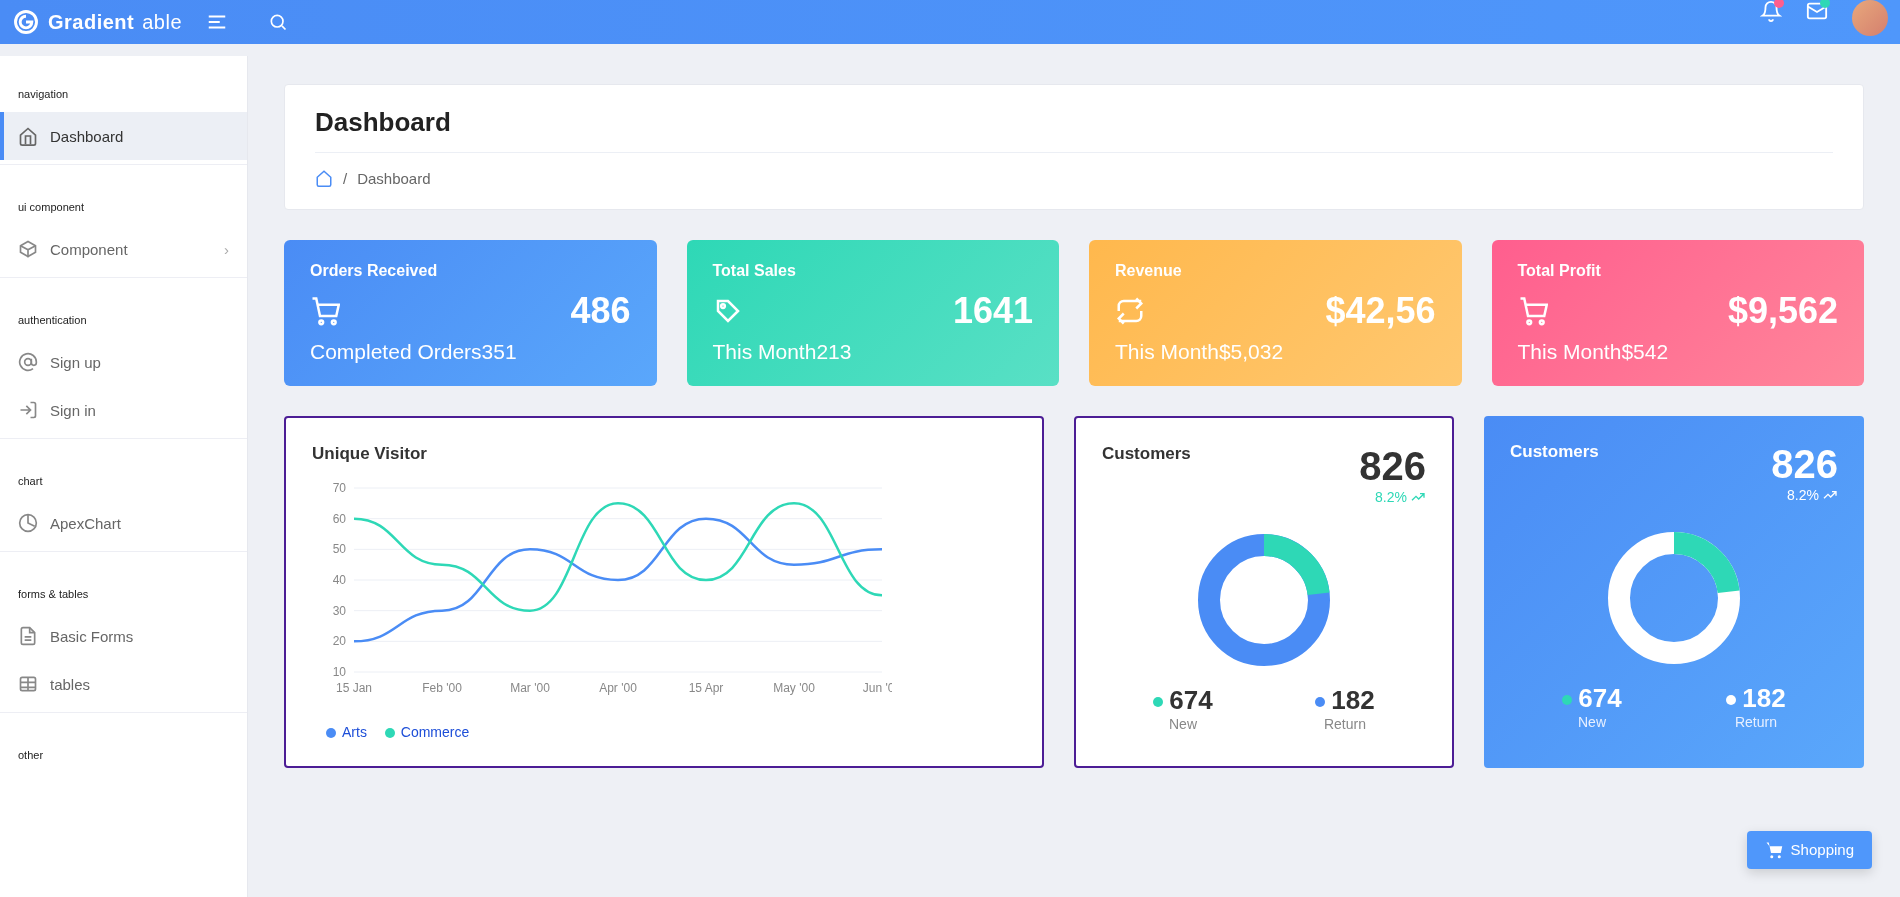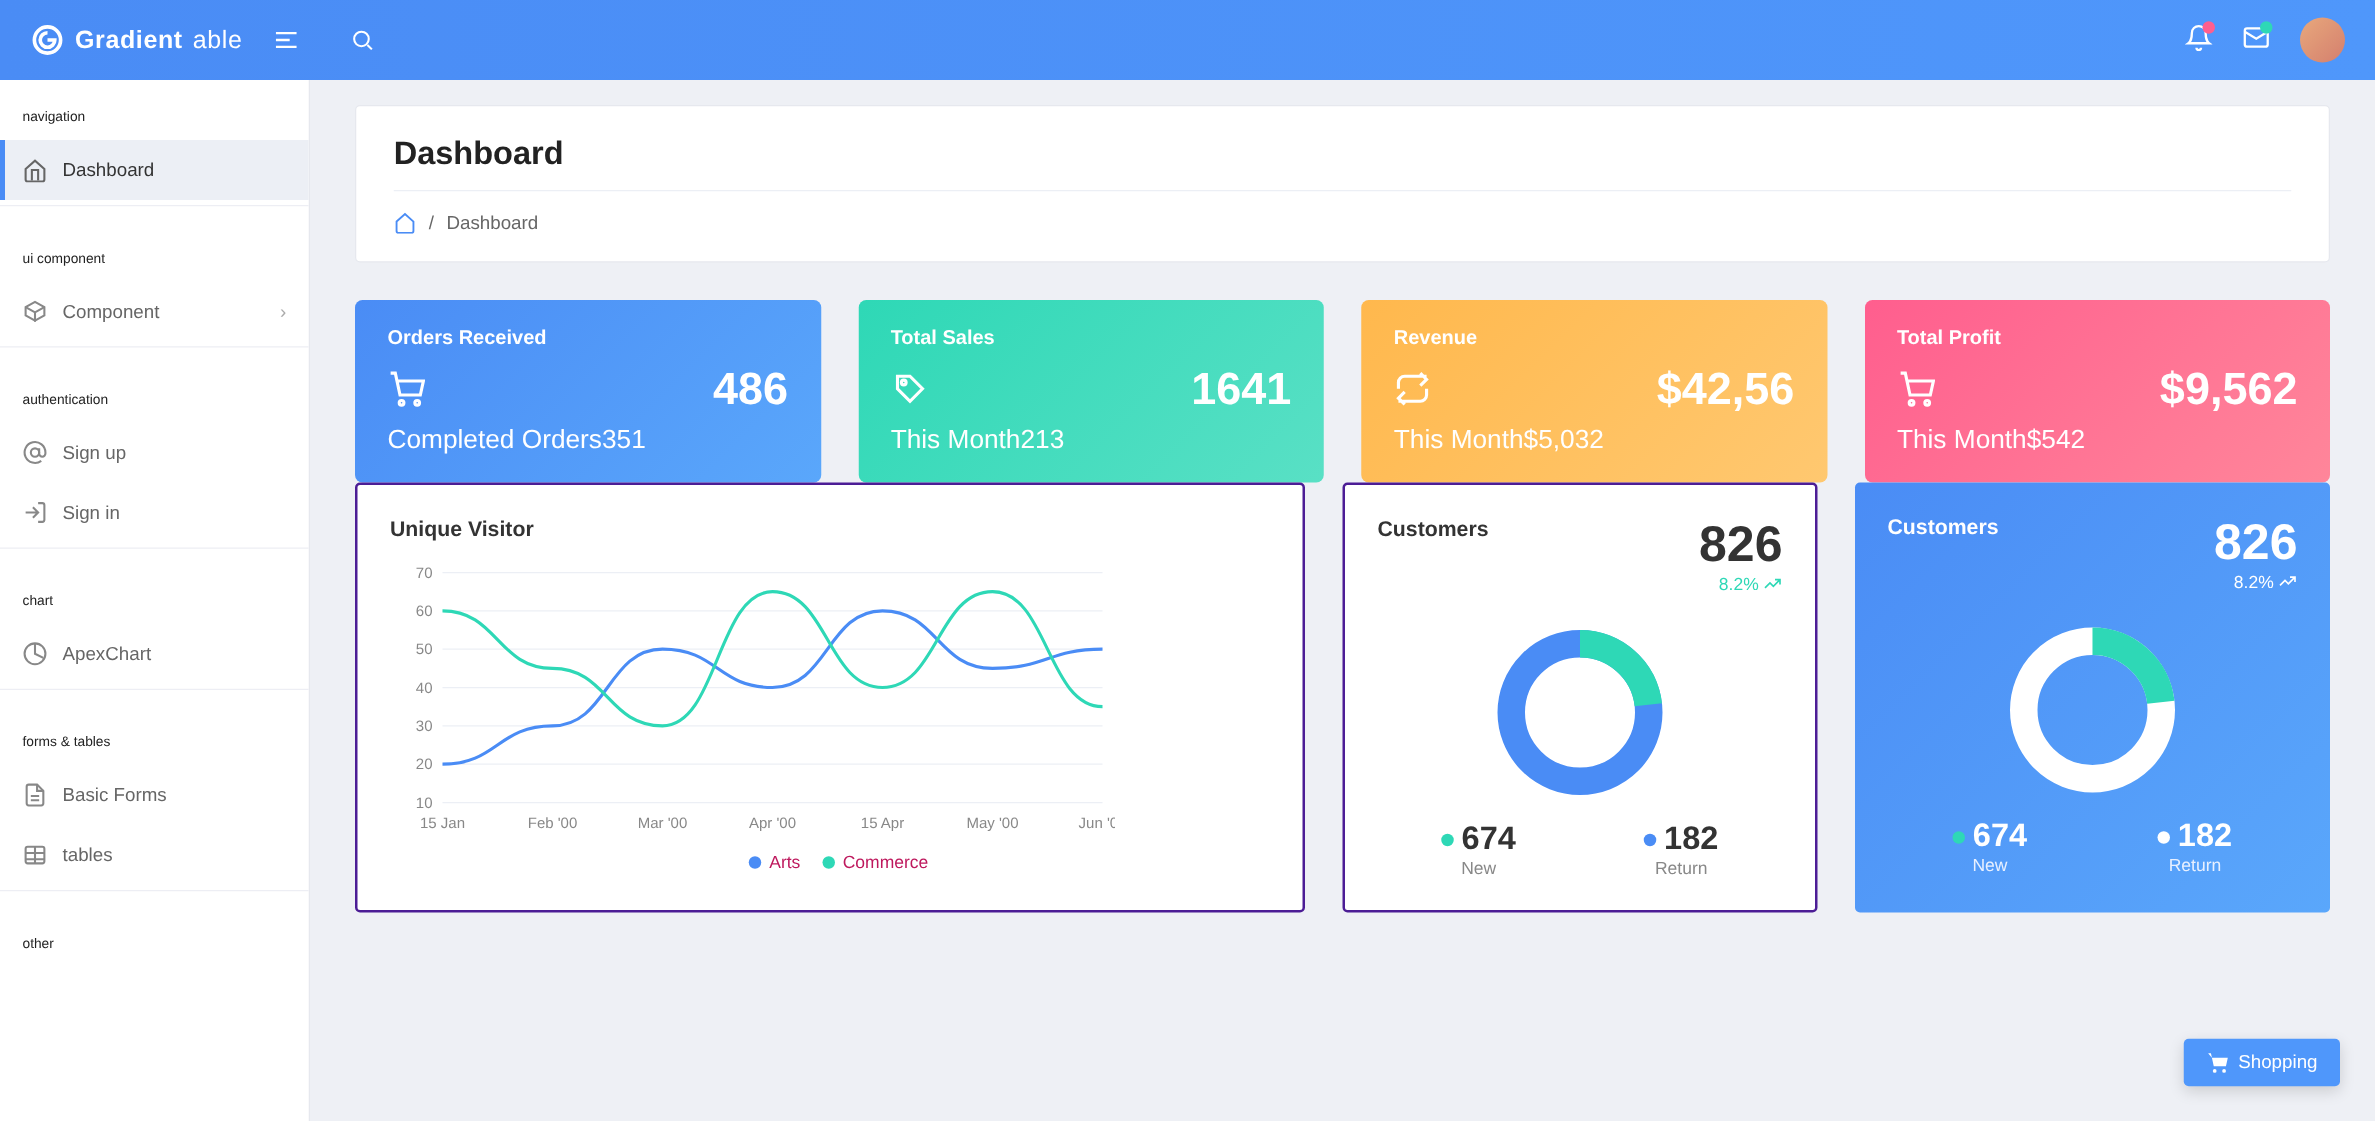--- a/index.html
+++ b/index.html
@@ -1,17 +1,17 @@
 <!DOCTYPE html>
 <html><head>
 <meta charset="utf-8">
 <style>
 *{margin:0;padding:0;box-sizing:border-box;font-family:'Segoe UI',Tahoma,sans-serif}
 body{background:#eef0f5;color:#333;overflow-x:hidden}
-.topbar{height:64px;background:linear-gradient(90deg,#4a8cf5,#4f97fb);display:flex;align-items:center;padding:0 24px;color:#fff;position:fixed;top:0;left:0;right:0;z-index:100}
+.topbar{height:44px;background:linear-gradient(90deg,#4a8cf5,#4f97fb);display:flex;padding:0 12px;color:#fff;position:fixed;top:0;left:0;right:0;z-index:100}
 .brand{display:flex;align-items:center;gap:8px;font-weight:700;font-size:20px;letter-spacing:.5px}
 .brand-thin{font-weight:400}
 .topbar .menu-toggle{margin-left:24px;cursor:pointer}
 .topbar .search{margin-left:40px;cursor:pointer}
 .topbar .spacer{flex:1}
 .topbar .icon-btn{position:relative;margin-left:24px;cursor:pointer}
 .dot{position:absolute;top:-2px;right:-2px;width:10px;height:10px;border-radius:50%}
 .dot.red{background:#ff5e8e}
 .dot.green{background:#2ed8b6}
 .avatar{width:36px;height:36px;border-radius:50%;margin-left:24px;background:linear-gradient(135deg,#e8a87c,#d47f6e);cursor:pointer}
@@ -20,21 +20,21 @@
 .side-item{display:flex;align-items:center;gap:12px;padding:14px 18px;font-size:15px;color:#666;cursor:pointer}
 .side-item.active{background:#eceff5;color:#333;border-left:4px solid #4a8cf5;padding-left:14px}
 .side-item .chevron{margin-left:auto;color:#aaa}
 .side-divider{height:1px;background:#edeef4;margin:4px 0}
 .main{margin-left:248px;padding:84px 36px 36px}
 .page-header{background:#fff;border:1px solid #e6e8ee;border-radius:4px;padding:22px 30px;margin-bottom:30px}
 .page-title{font-size:26px;font-weight:700;color:#222;margin-bottom:14px}
 .page-header hr{border:none;border-top:1px solid #eceff5;margin-bottom:16px}
 .crumbs{display:flex;align-items:center;gap:10px;color:#666;font-size:15px}
 .crumbs .home{color:#4a8cf5}
-.stat-row{display:grid;grid-template-columns:repeat(4,1fr);gap:30px;}
+.stat-row{display:grid;grid-template-columns:repeat(4,1fr);gap:30px;margin-bottom:30px}
 .stat-card{border-radius:6px;padding:22px 26px;color:#fff}
 .stat-card.blue{background:linear-gradient(135deg,#4a8cf5,#5aa7fb)}
 .stat-card.teal{background:linear-gradient(135deg,#2ed8b6,#59e0c5)}
 .stat-card.orange{background:linear-gradient(135deg,#ffb84d,#ffc870)}
 .stat-card.pink{background:linear-gradient(135deg,#ff5e8e,#ff869a)}
 .stat-title{font-size:16px;font-weight:600;margin-bottom:10px}
 .stat-mid{display:flex;align-items:center;justify-content:space-between;margin-bottom:8px}
 .stat-mid .bignum{font-size:36px;font-weight:700}
 .stat-bottom{display:flex;font-size:21px}
 .charts-row{display:grid;grid-template-columns:2fr 1fr 1fr;gap:30px}
@@ -52,21 +52,21 @@
 .cust-foot .num{font-size:26px;font-weight:700}
 .cust-foot .lbl{font-size:14px;color:#888}
 .blue-card .cust-foot .lbl{color:#e8f0ff}
 .bullet{display:inline-block;width:10px;height:10px;border-radius:50%;margin-right:6px;vertical-align:middle}
 .bullet.teal{background:#2ed8b6}
 .bullet.blue{background:#4a8cf5}
 .bullet.white{background:#fff}
 .linechart{height:220px}
 .linechart .y-axis{font-size:12px;fill:#888}
 .linechart .x-axis{font-size:12px;fill:#888}
-.legend{text-align:center;font-size:14px;color:#be185d;margin-top:6px}
+.legend{text-align:left;font-size:14px;color:#1d4ed8;margin-top:20px}
 .legend .bullet{margin-left:14px}
 .shopping-btn{position:fixed;bottom:28px;right:28px;background:#4f97fb;color:#fff;padding:10px 18px;border-radius:4px;box-shadow:0 4px 12px rgba(0,0,0,.15);cursor:pointer;display:flex;align-items:flex-start;gap:8px;font-size:15px}
 .icon{display:inline-flex;align-items:center;justify-content:center}
 </style>
 </head>
 <body>
 
 <div class="topbar">
   <div class="brand">
     <span class="icon">

